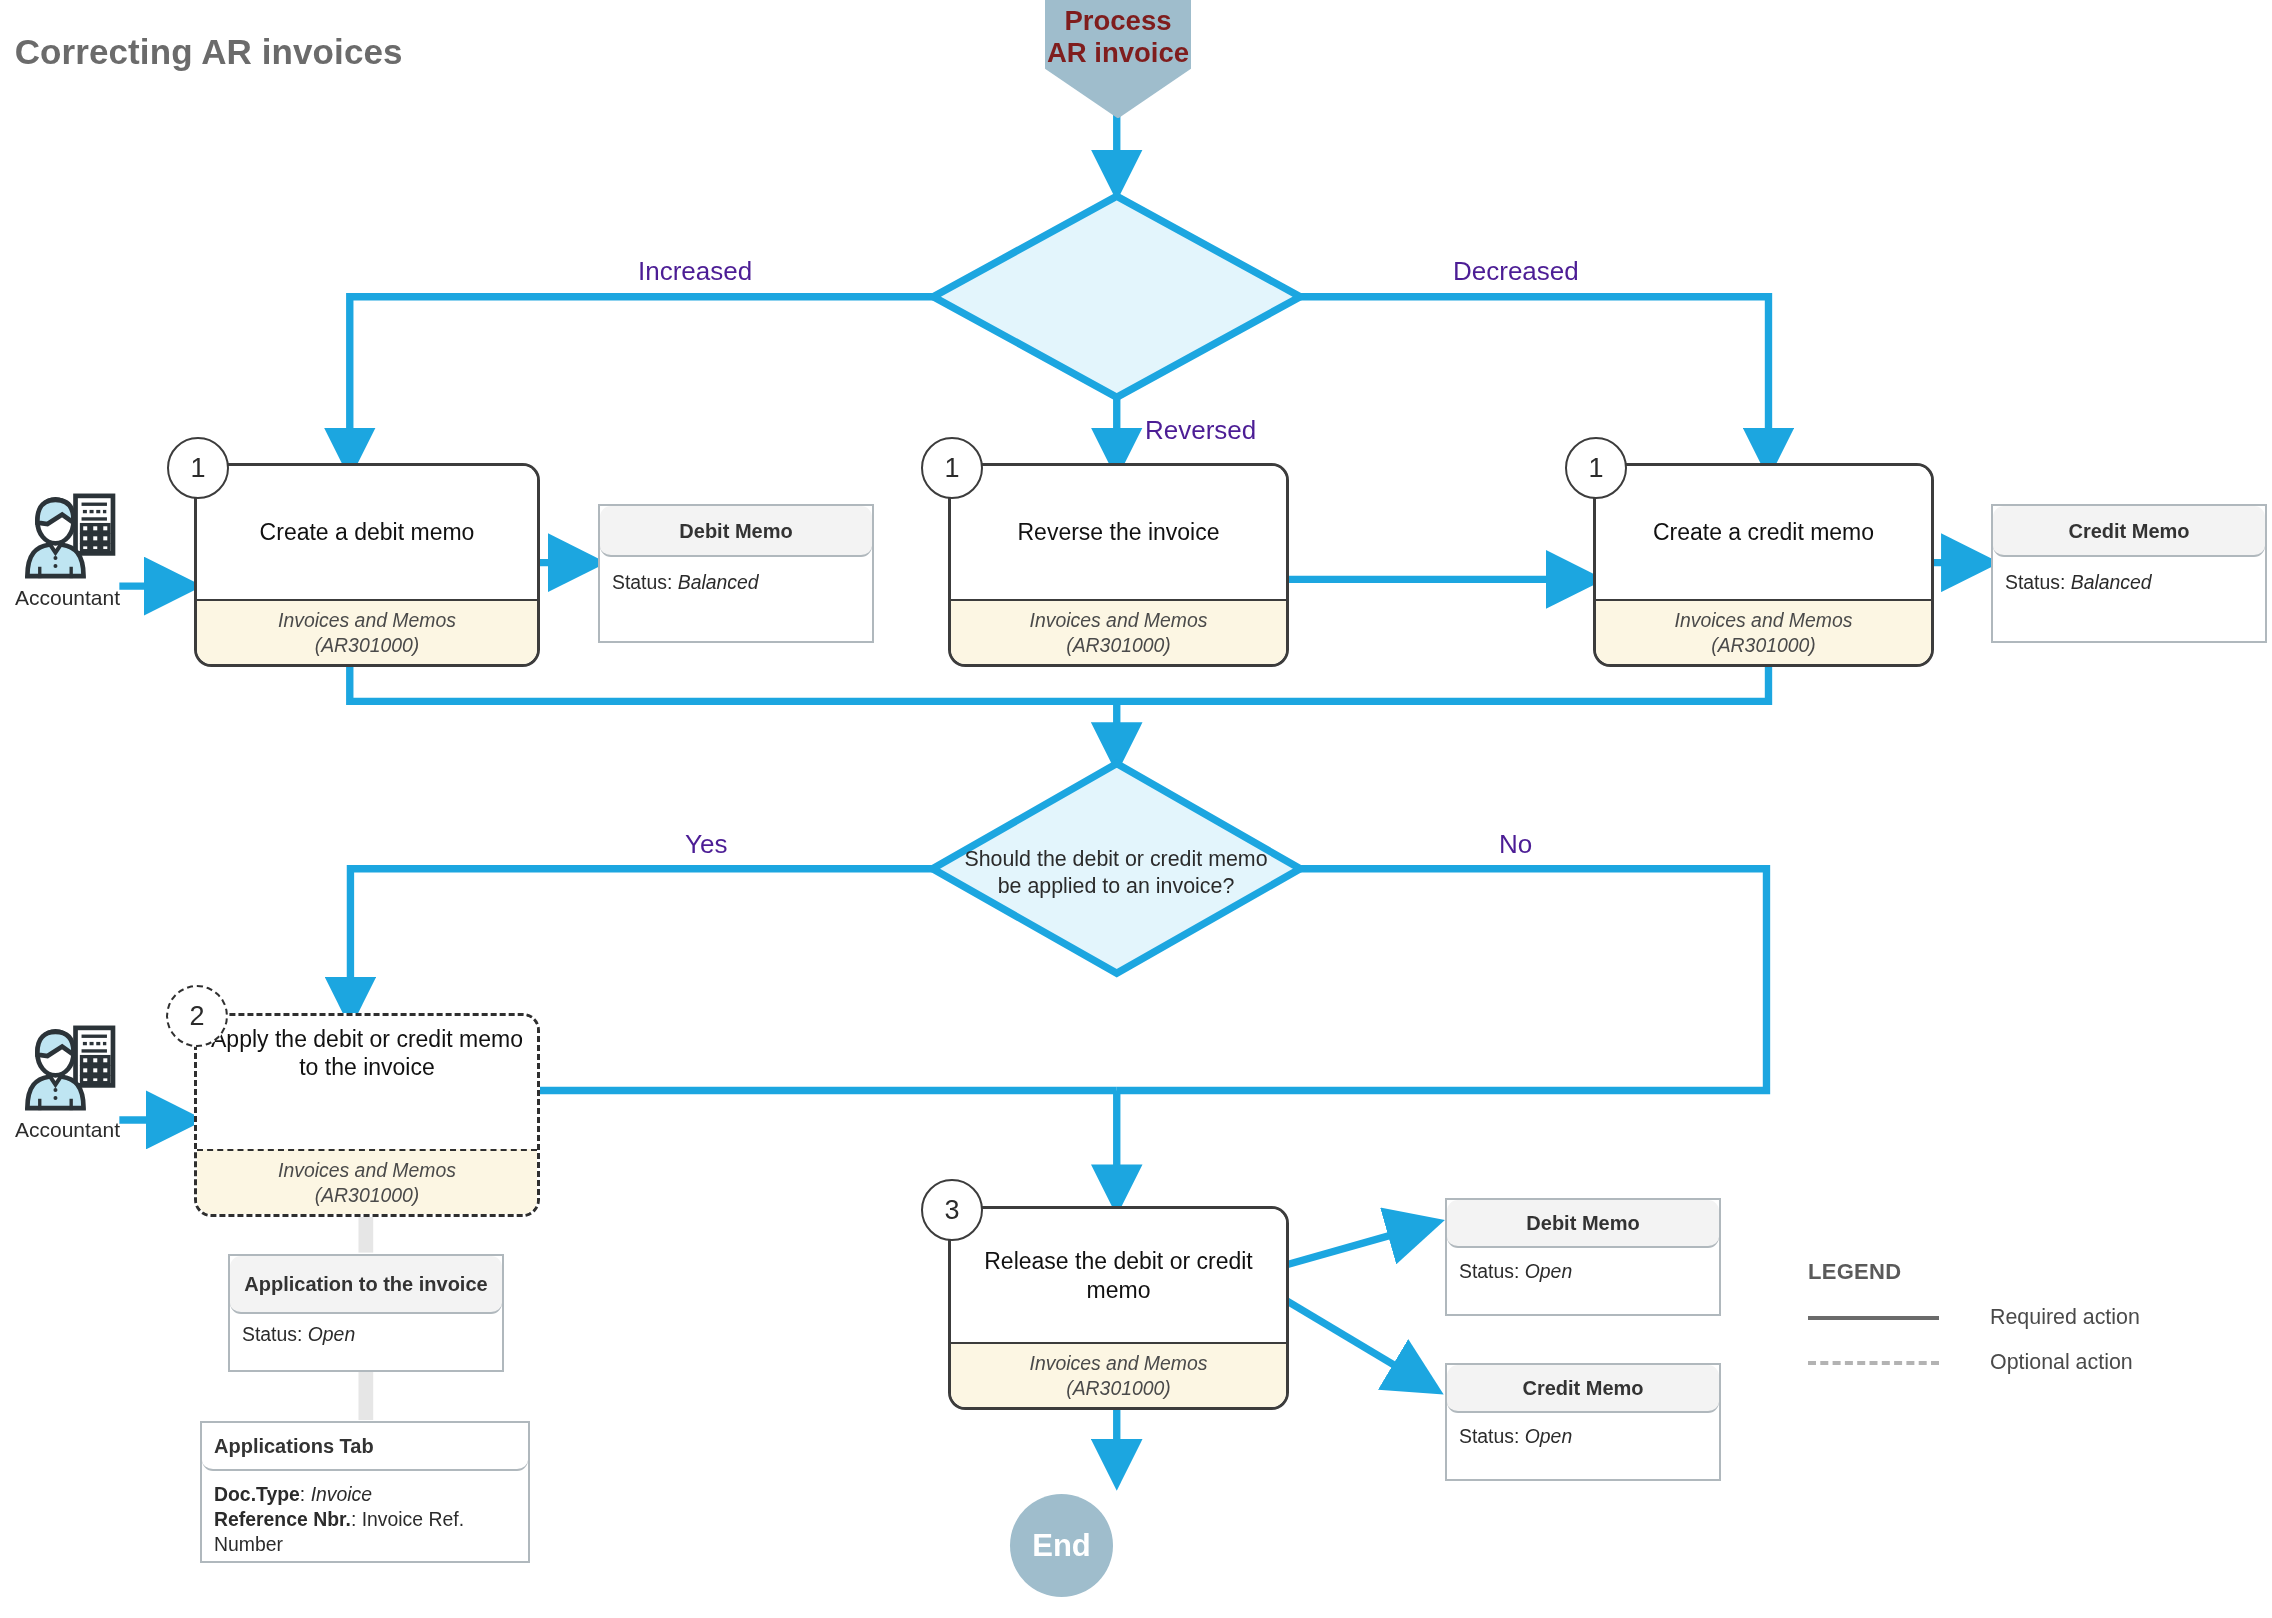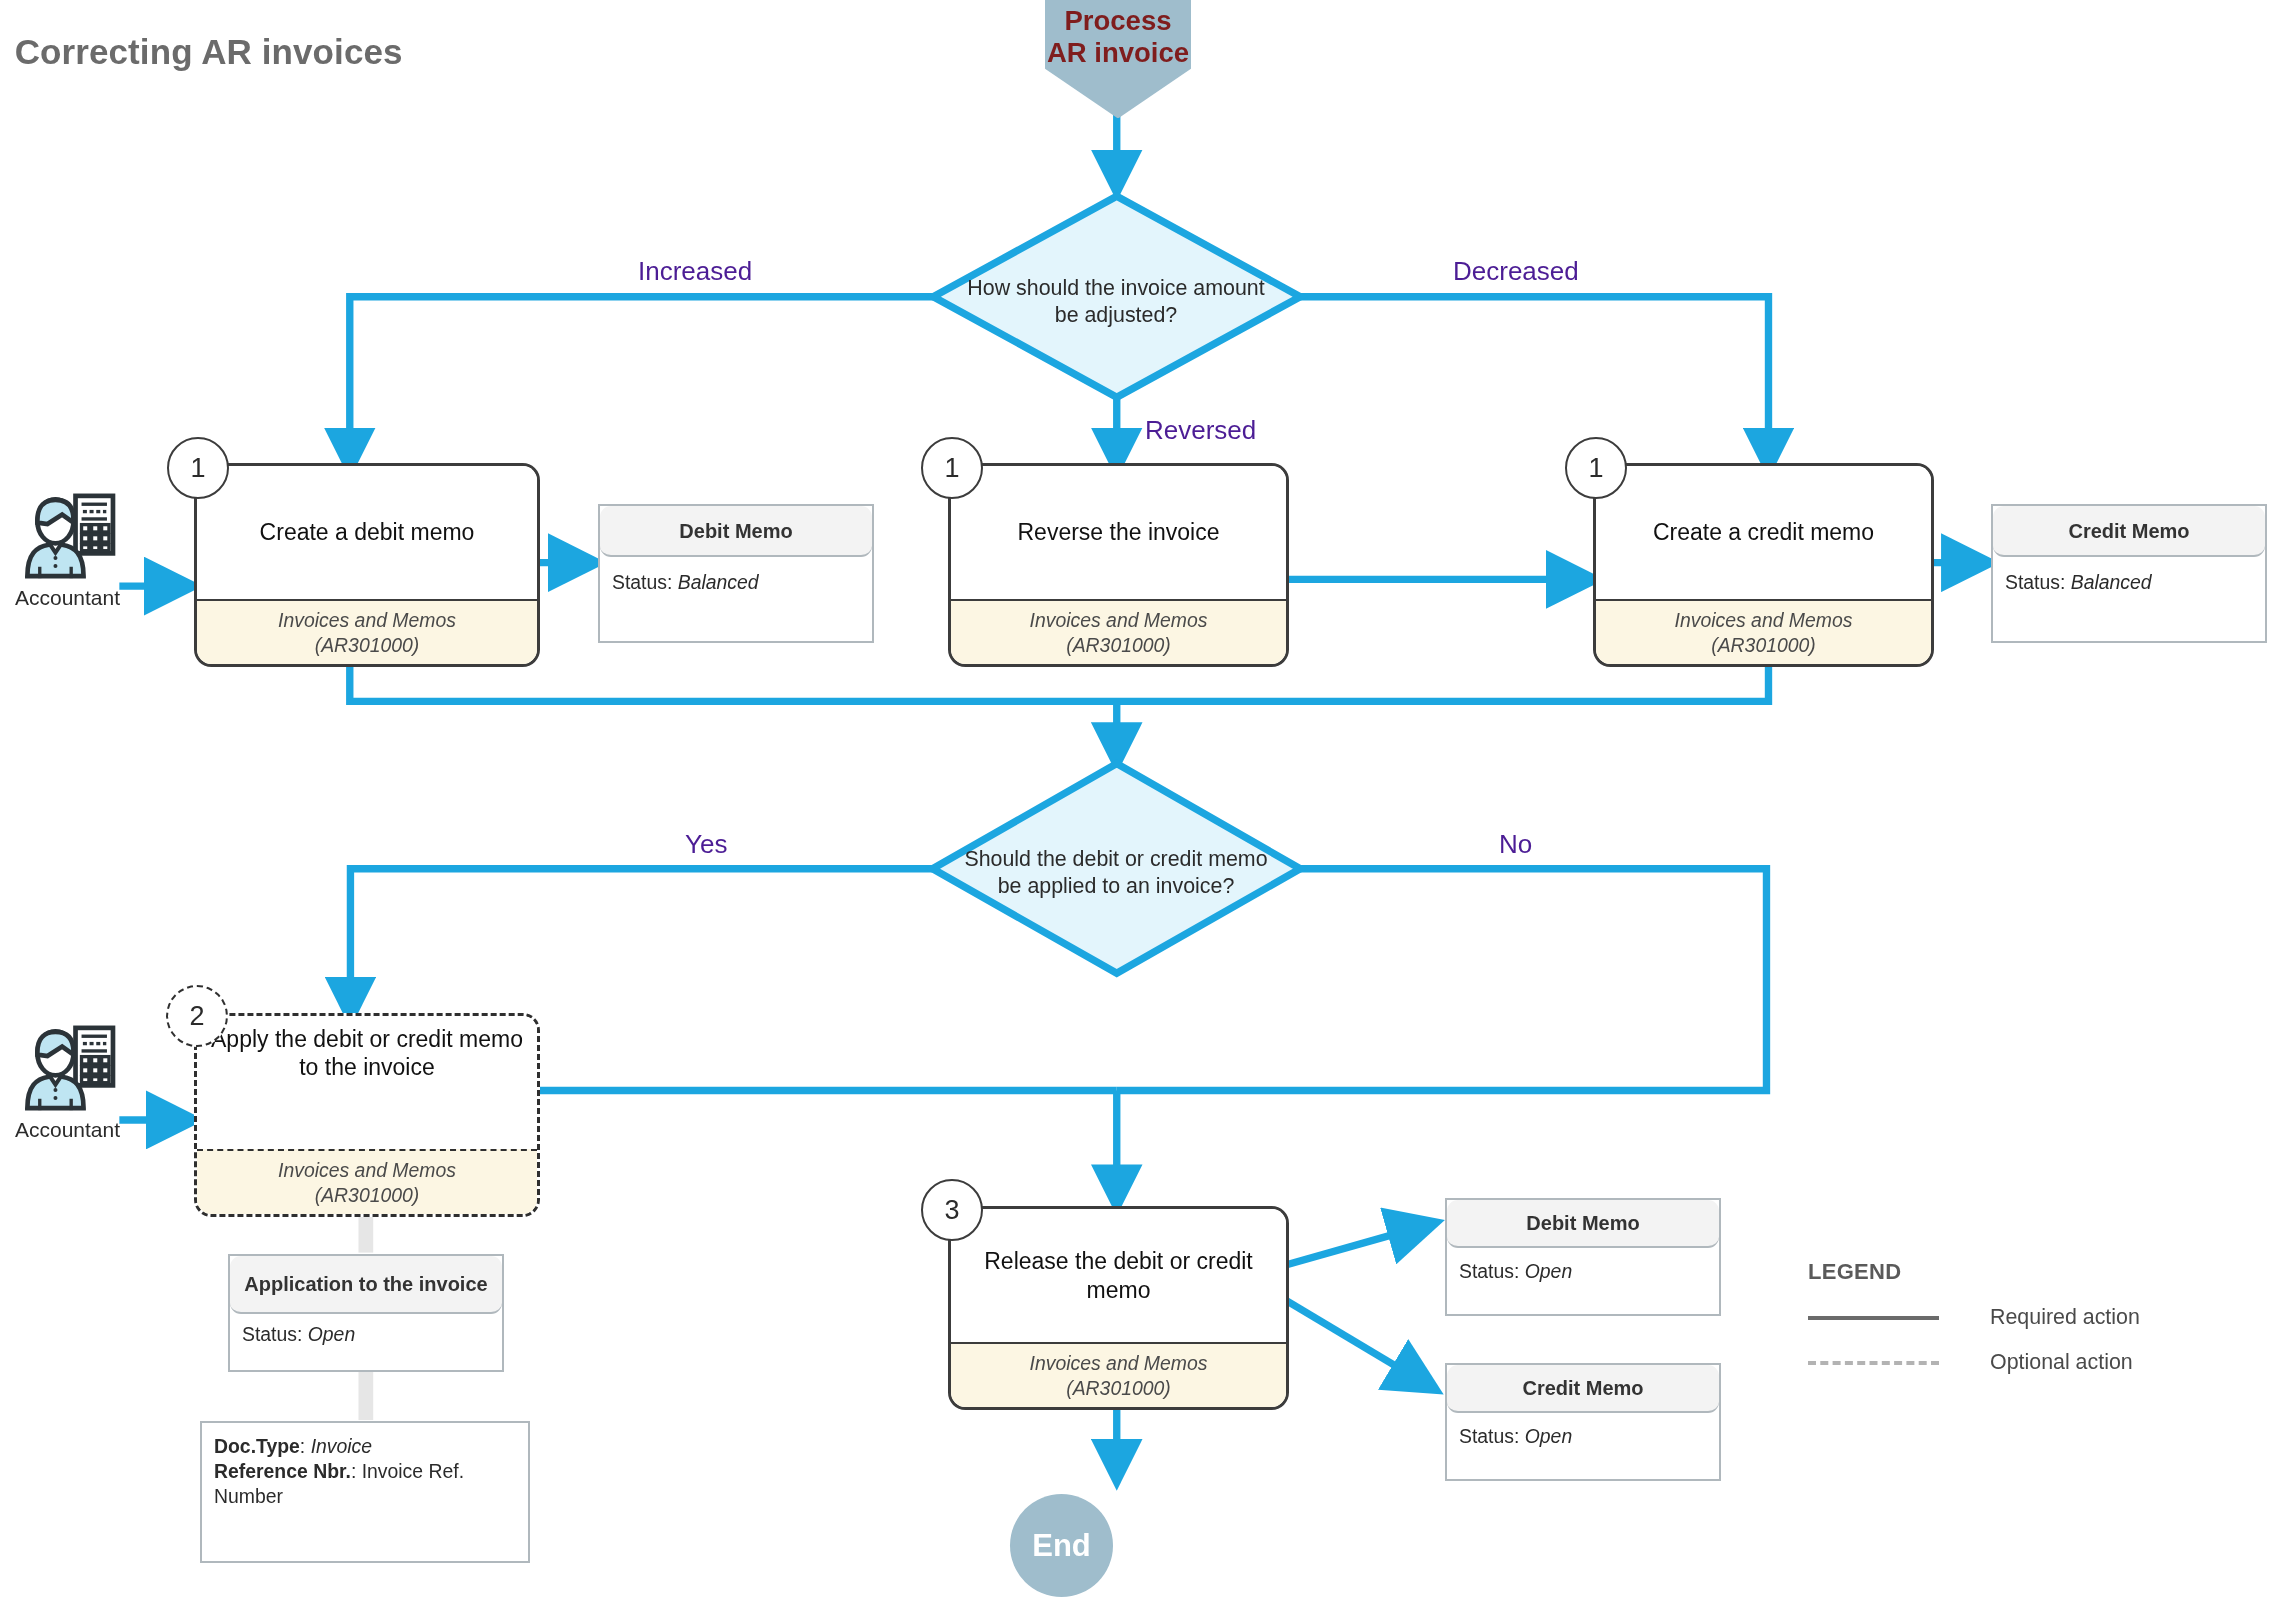--- a/index.html
+++ b/index.html
@@ -128,24 +128,20 @@
       <polygon points="1667,1140 1941,1297 1667,1453 1392,1297"></polygon>
     </g>
   </svg>
 
   <div class="title">Correcting AR invoices</div>
 
   <div class="start-shape" style="left:1045px;top:0px;width:146px;height:113px;">
     <span>Process AR invoice</span>
   </div>
 
-  <div class="diamond-text" style="left:932px;top:275px;width:368px;">
-    <div>How should the invoice amount</div>
-    <div>be adjusted?</div>
-  </div>
   <div class="edge-label" style="left:638px;top:256px;">Increased</div>
   <div class="edge-label" style="left:1453px;top:256px;">Decreased</div>
   <div class="edge-label" style="left:1145px;top:415px;">Reversed</div>
 
   <div class="actor" style="left:12px;top:489px;width:111px;">
     <svg width="107" height="94" viewBox="0 0 160 140">
       <g>
         <rect x="92" y="10" width="56" height="86" fill="#fff" stroke="#2b3338" stroke-width="7"></rect>
         <rect x="101" y="20" width="38" height="5" fill="#2b3338"></rect>
         <g fill="#2b3338">
@@ -292,20 +288,21 @@
 
   <div class="card" style="left:228px;top:1254px;width:276px;height:118px;">
     <div class="hd" style="height:58px;">Application to the invoice</div>
     <div class="bd" style="padding-top:8px;">
       <span>Status:</span>
       <i>Open</i>
     </div>
   </div>
 
   <div class="card" style="left:200px;top:1421px;width:330px;height:142px;">
+    <div class="hd left" style="height:48px;">Applications Tab</div>
     <div class="bd" style="padding-top:10.7px;">
       <div>
         <b>Doc.Type</b><span>: </span><i>Invoice</i>
       </div>
       <div>
         <b>Reference Nbr.</b><span>: </span><span>Invoice Ref. Number</span>
       </div>
     </div>
   </div>
 

